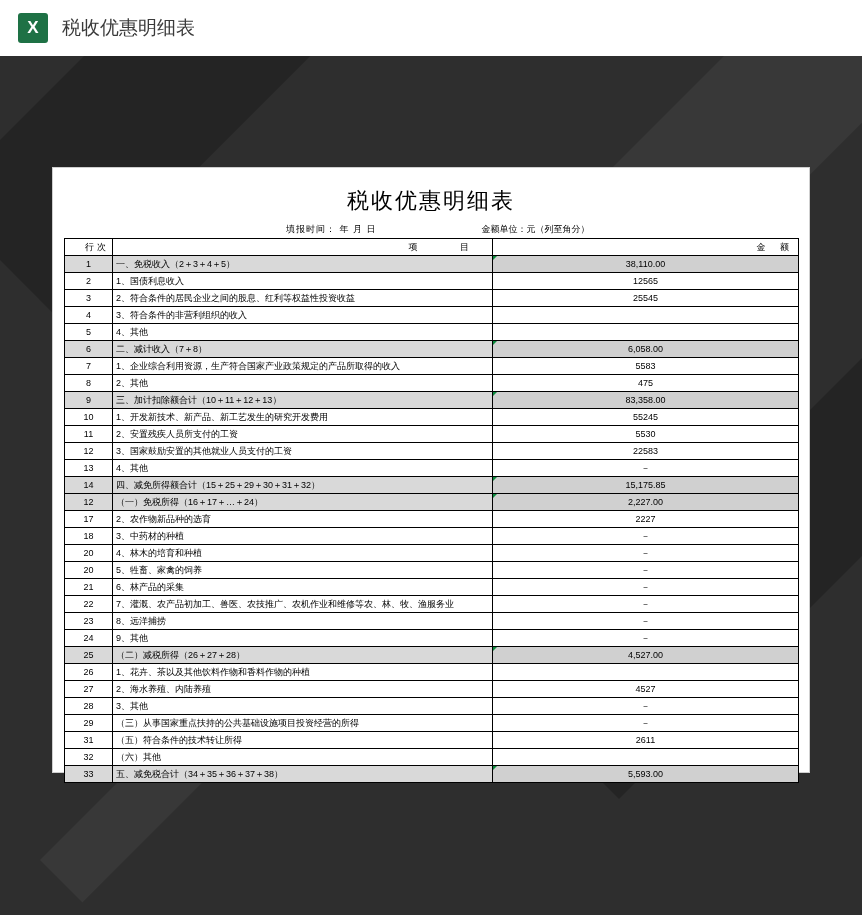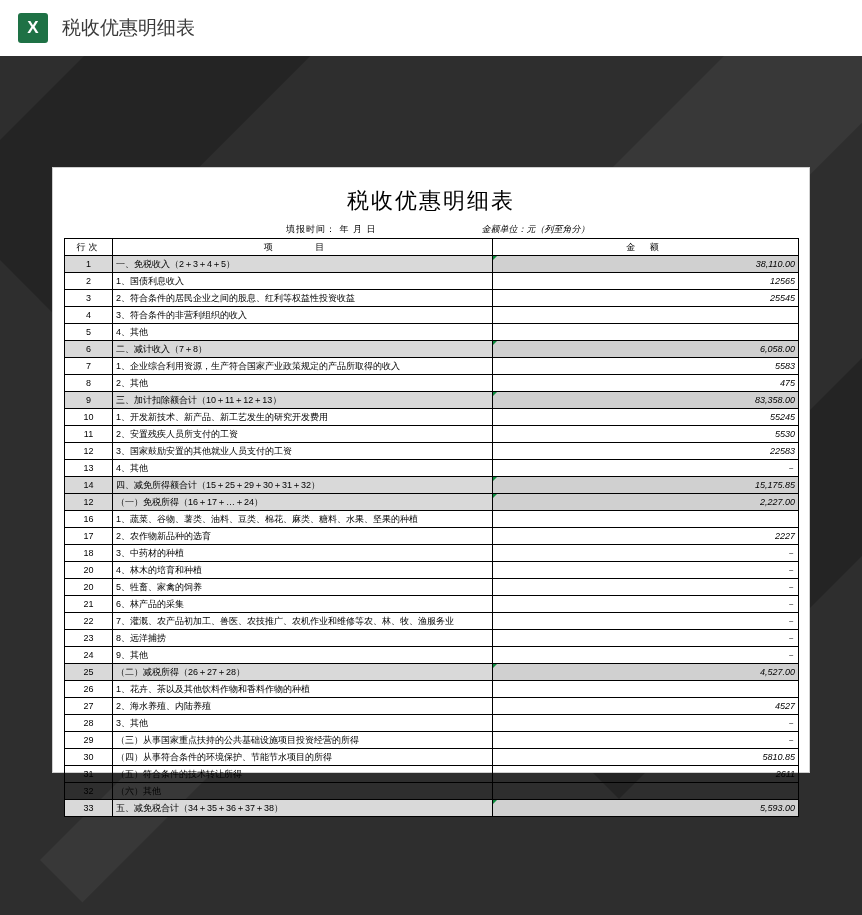--- a/index.html
+++ b/index.html
@@ -101,21 +101,20 @@
     align-items: flex-end;
   }
   .subrow .fill-date {
     margin-left: 222px;
     letter-spacing: 1px;
     white-space: nowrap;
   }
   .subrow .unit {
     margin-left: 105px;
     white-space: nowrap;
-    font-style: italic;
   }
 
   table.main {
     border-collapse: collapse;
     width: 734px;
     table-layout: fixed;
     font-size: 9px;
     color: #000;
   }
   table.main th, table.main td {
@@ -124,27 +123,27 @@
     height: 16px;
     line-height: 15px;
     overflow: hidden;
     white-space: nowrap;
     font-weight: normal;
   }
   col.c-row { width: 48px; }
   col.c-item { width: 380px; }
   col.c-amt { width: 306px; }
 
-  .hdr td { text-align: center; letter-spacing: 3px; }
+  .hdr td { text-align: right; letter-spacing: 3px; }
   .hdr td.item-h { letter-spacing: 20px; padding-left: 6px; }
   .hdr td.amt-h { letter-spacing: 6px; margin-left: 24px; }
 
   td.rownum { text-align: center; }
   td.itemtext { text-align: left; }
-  td.amount { text-align: right; padding-right: 5px; font-style: italic; }
+  td.amount { text-align: center; padding-right: 5px; }
   tr.section td.itemtext,
   tr.section td.rownum,
   tr.section td.amount { background: #d9d9d9; }
   tr.section td.amount { background: #d0d0d0; }
   td.greenmark { position: relative; }
   td.greenmark::before {
     content: "";
     position: absolute;
     left: 0; top: 0;
     border-left: 4px solid #0b8a3c;
@@ -258,25 +257,20 @@
             <td class="rownum">14</td>
             <td class="itemtext">四、减免所得额合计（15＋25＋29＋30＋31＋32）</td>
             <td class="amount greenmark">15,175.85</td>
           </tr>
           <tr class="section">
             <td class="rownum">12</td>
             <td class="itemtext indent2">（一）免税所得（16＋17＋…＋24）</td>
             <td class="amount greenmark">2,227.00</td>
           </tr>
           <tr>
-            <td class="rownum">16</td>
-            <td class="itemtext indent1">1、蔬菜、谷物、薯类、油料、豆类、棉花、麻类、糖料、水果、坚果的种植</td>
-            <td class="amount"></td>
-          </tr>
-          <tr>
             <td class="rownum">17</td>
             <td class="itemtext indent1">2、农作物新品种的选育</td>
             <td class="amount">2227</td>
           </tr>
           <tr>
             <td class="rownum">18</td>
             <td class="itemtext indent1">3、中药材的种植</td>
             <td class="amount">－</td>
           </tr>
           <tr>
@@ -326,25 +320,20 @@
           </tr>
           <tr>
             <td class="rownum">28</td>
             <td class="itemtext indent1">3、其他</td>
             <td class="amount">－</td>
           </tr>
           <tr>
             <td class="rownum">29</td>
             <td class="itemtext indent2">（三）从事国家重点扶持的公共基础设施项目投资经营的所得</td>
             <td class="amount">－</td>
-          </tr>
-          <tr>
-            <td class="rownum">30</td>
-            <td class="itemtext indent2">（四）从事符合条件的环境保护、节能节水项目的所得</td>
-            <td class="amount">5810.85</td>
           </tr>
           <tr>
             <td class="rownum">31</td>
             <td class="itemtext indent2">（五）符合条件的技术转让所得</td>
             <td class="amount">2611</td>
           </tr>
           <tr>
             <td class="rownum">32</td>
             <td class="itemtext indent2">（六）其他</td>
             <td class="amount"></td>

